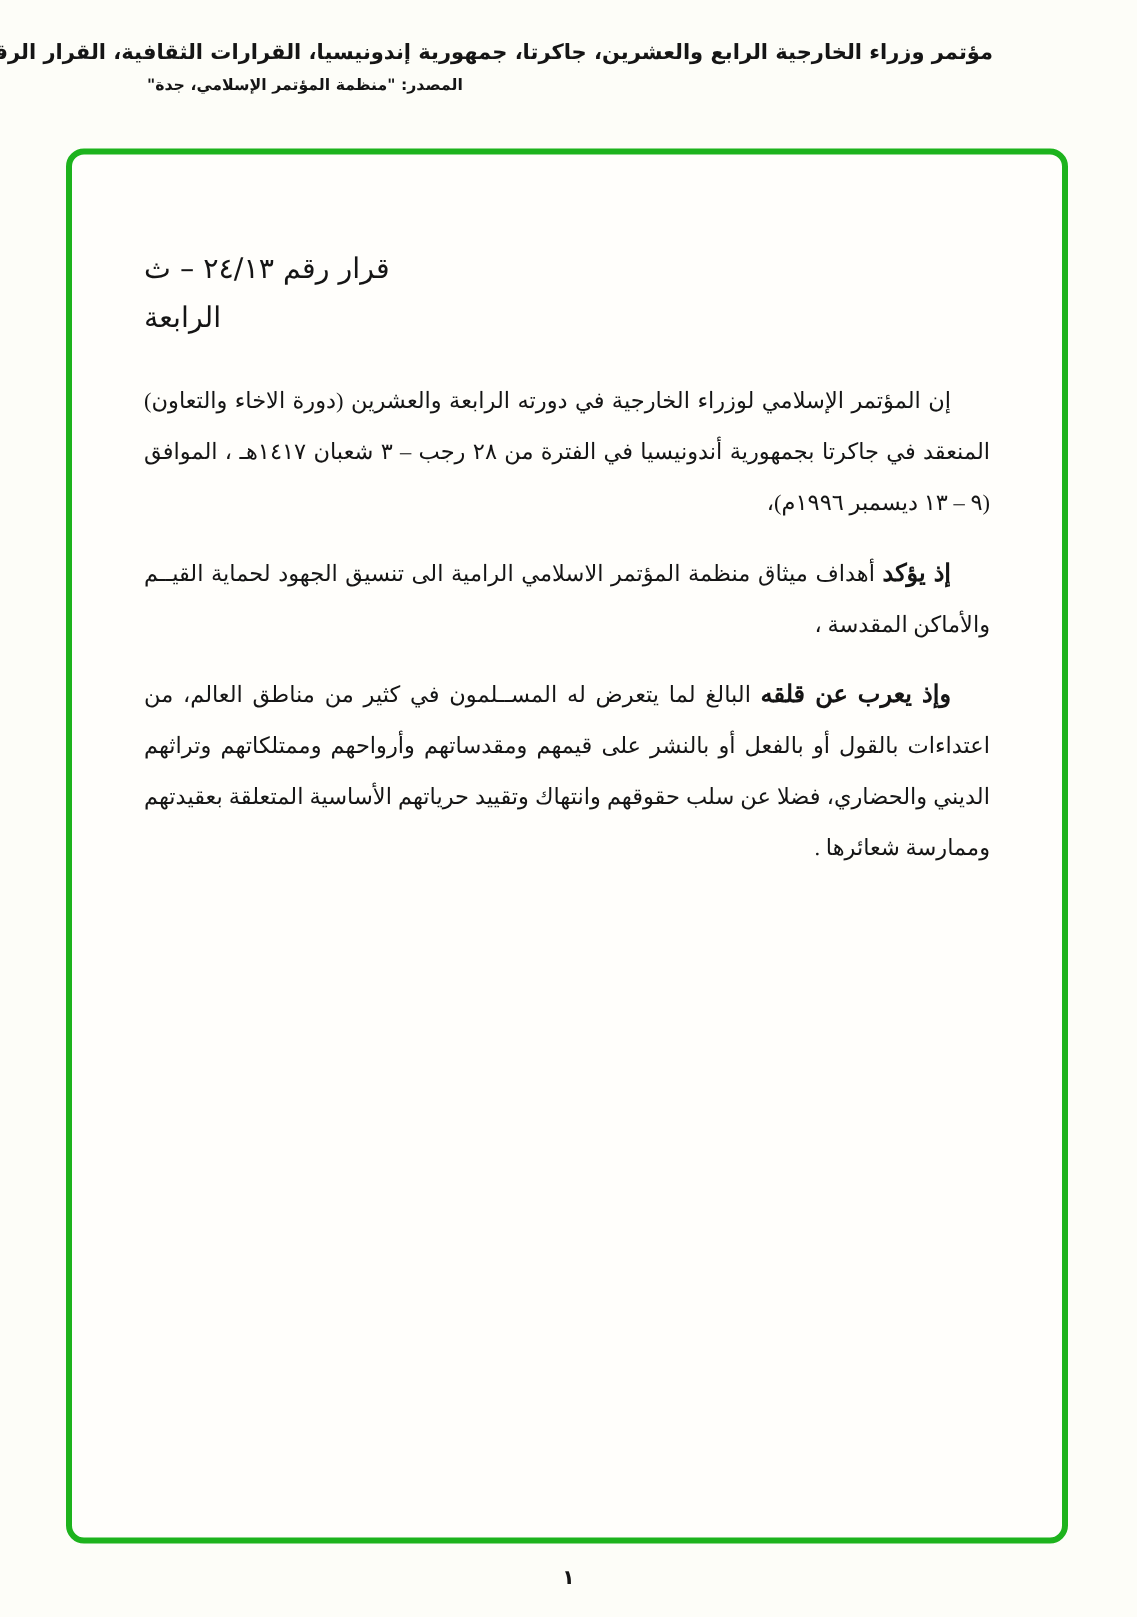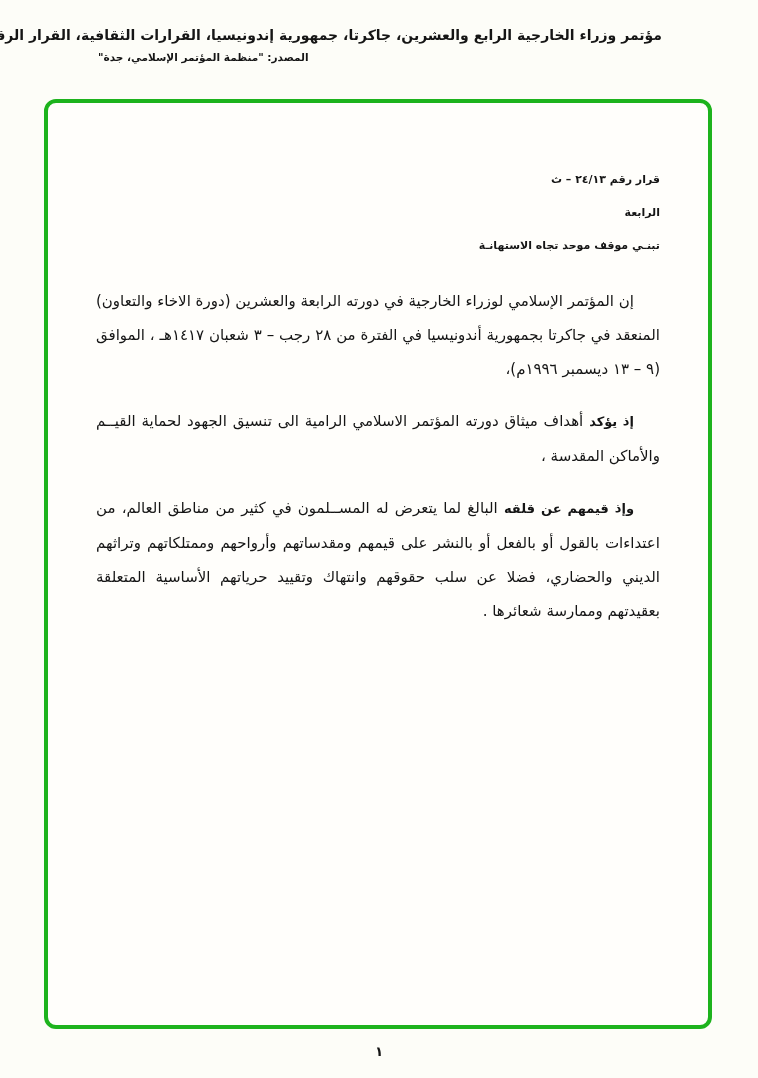--- a/index.html
+++ b/index.html
@@ -47,37 +47,38 @@
     border: 4px solid #1db31d;
     border-radius: 12px;
     background: #fffefb;
   }
   .doc-inner {
     direction: rtl;
     padding: 60px 48px 0 48px;
   }
 
   .title-block {
-    text-align: right;
-    font-weight: bold;
-    font-size: 11px;
+    text-align: left;
+    font-weight: normal;
+    font-size: 19px;
     line-height: 33px;
     margin-bottom: 22px;
   }
 
   .para {
     font-size: 15px;
     line-height: 34px;
     text-align: justify;
     text-indent: 26px;
-    margin: 18px 0 13px 0;
+    margin: 8px 0 13px 0;
+    font-family: Liberation Serif, serif;
   }
   .lead {
     font-weight: bold;
-    font-size: 13px;
+    font-size: 16px;
   }
 
   .page-footer {
     position: absolute;
     bottom: 18px;
     left: 0;
     width: 100%;
     text-align: center;
   }
   .page-num {
@@ -92,28 +93,27 @@
   <div class="hdr-line1">مؤتمر وزراء الخارجية الرابع والعشرين، جاكرتا، جمهورية إندونيسيا، القرارات الثقافية، القرار الرقم ٢٤/١٢-ث</div>
   <div class="hdr-line2">المصدر:  "منظمة المؤتمر الإسلامي، جدة"</div>
 </header>
 
 <div class="green-frame" style="border-color: rgb(29, 179, 29);">
   <div class="doc-inner">
 
     <div class="title-block">
       <div>قرار رقم ٢٤/١٣ – ث</div>
       <div>الرابعة</div>
-      <div>تبنـي موقف موحد تجاه الاستهانـة</div>
     </div>
 
     <p class="para"><span>إن المؤتمر الإسلامي لوزراء الخارجية في دورته الرابعة والعشرين  (دورة الاخاء والتعاون) المنعقد في جاكرتا بجمهورية أندونيسيا في الفترة من ٢٨ رجب – ٣  شعبان ١٤١٧هـ ،  الموافق (٩ – ١٣ ديسمبر ١٩٩٦م)،</span></p>
 
-    <p class="para"><span class="lead">إذ يؤكد</span><span> أهداف ميثاق دورته المؤتمر الاسلامي الرامية الى تنسيق الجهود لحماية القيــم والأماكن المقدسة ،</span></p>
+    <p class="para"><span class="lead">إذ يؤكد</span><span> أهداف ميثاق منظمة المؤتمر الاسلامي الرامية الى تنسيق الجهود لحماية القيــم والأماكن المقدسة ،</span></p>
 
-    <p class="para"><span class="lead">وإذ قيمهم عن قلقه</span><span> البالغ لما يتعرض له المســلمون في كثير من مناطق العالم، من اعتداءات بالقول أو بالفعل أو بالنشر  على قيمهم ومقدساتهم وأرواحهم وممتلكاتهم وتراثهم الديني والحضاري، فضلا عن سلب حقوقهم وانتهاك وتقييد حرياتهم الأساسية المتعلقة بعقيدتهم وممارسة شعائرها .</span></p>
+    <p class="para"><span class="lead">وإذ يعرب عن قلقه</span><span> البالغ لما يتعرض له المســلمون في كثير من مناطق العالم، من اعتداءات بالقول أو بالفعل أو بالنشر  على قيمهم ومقدساتهم وأرواحهم وممتلكاتهم وتراثهم الديني والحضاري، فضلا عن سلب حقوقهم وانتهاك وتقييد حرياتهم الأساسية المتعلقة بعقيدتهم وممارسة شعائرها .</span></p>
 
 
 
   </div>
 </div>
 
 <footer class="page-footer">
   <span class="page-num">١</span>
 </footer>
 

